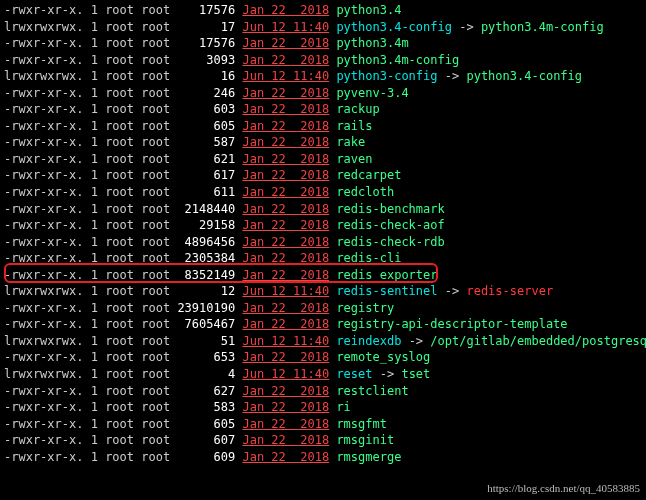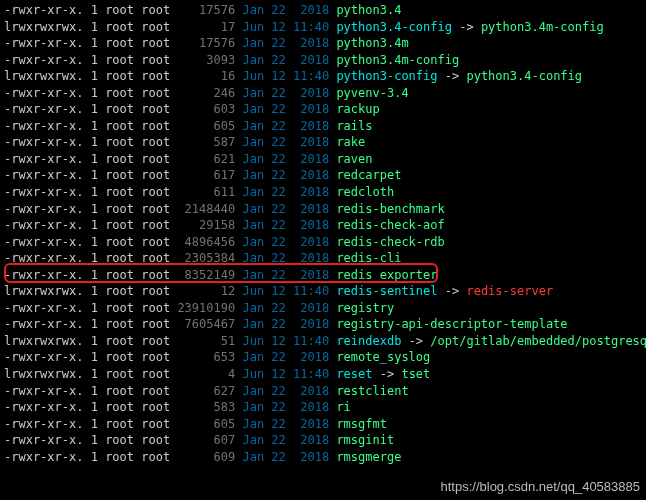--- a/index.html
+++ b/index.html
@@ -14,44 +14,44 @@
     height: 500px;
     overflow: hidden;
   }
   .wrap {
     padding: 2px 4px;
   }
   .row {
     white-space: pre;
   }
   .perm { color: #cccccc; }
-  .sz   { color: #737373; text-align: center; }
-  .date { color: #0369a1; }
+  .sz   { color: #ffffff; text-align: center; }
+  .date { color: #ef4444; text-decoration: underline; }
   .file { color: #39ff8b; } 
   .link { color: #00e5e0; } 
   .arrow{ color: #cccccc; }
   .target-green { color: #39ff8b; }
   .target-red   { color: #ff3a3a; font-weight: normal; }
   .highlight-box {
     position: absolute;
     border: 2px solid #e62020;
     border-radius: 6px;
     left: 4px;
     top: 263px;
     width: 430px;
     height: 16px;
     pointer-events: none;
   }
   .watermark {
     position: absolute;
     right: 6px;
     bottom: 4px;
     color: #bbb;
-    font-family: Liberation Sans, sans-serif;
-    font-size: 13px;
+    font-family: Liberation Serif, serif;
+    font-size: 11px;
     margin-left: 34px;
   }
 </style>
 </head>
 <body>
 
 <div class="wrap" id="listing">
     <div class="row"><span class="perm">-rwxr-xr-x. 1 root root</span><span class="sz">    17576</span> <span class="date">Jan 22  2018</span> <span class="file">python3.4</span></div>
     <div class="row"><span class="perm">lrwxrwxrwx. 1 root root</span><span class="sz">       17</span> <span class="date">Jun 12 11:40</span> <span class="link">python3.4-config</span><span class="arrow"> -&gt; </span><span class="target-green">python3.4m-config</span></div>
     <div class="row"><span class="perm">-rwxr-xr-x. 1 root root</span><span class="sz">    17576</span> <span class="date">Jan 22  2018</span> <span class="file">python3.4m</span></div>

